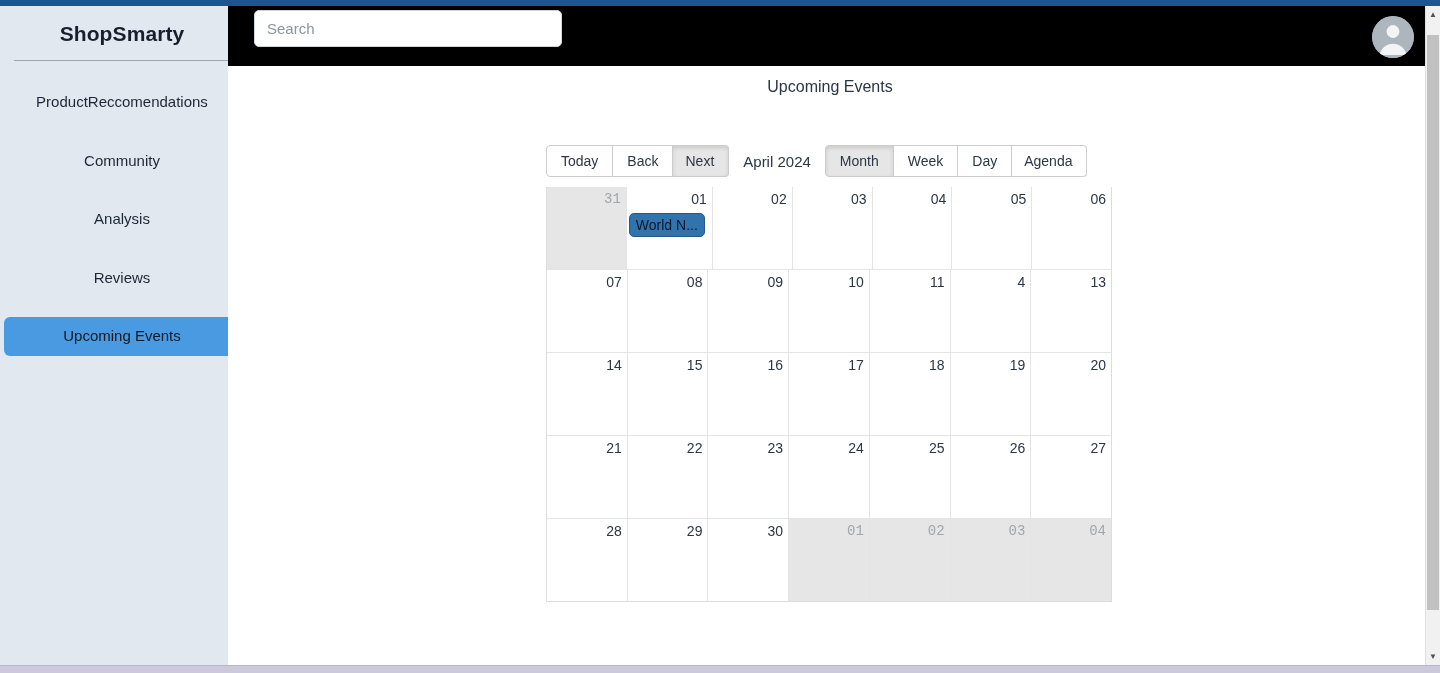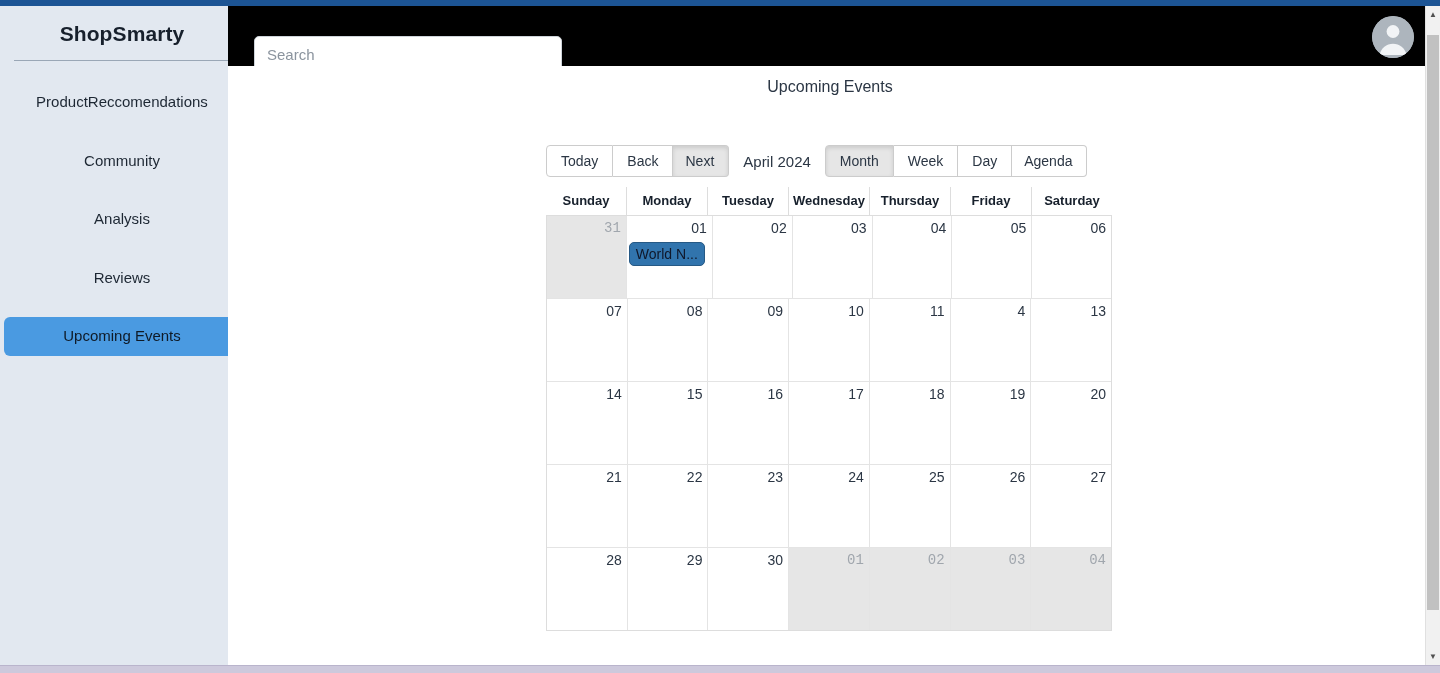--- a/index.html
+++ b/index.html
@@ -77,21 +77,21 @@
     top: 6px;
     left: 228px;
     width: 1204px;
     height: 60px;
     background: #000000;
     box-sizing: border-box;
   }
   .search-input {
     position: absolute;
     left: 26px;
-    top: 30px;
+    top: 4px;
     width: 308px;
     height: 37px;
     border: 1px solid #ced4da;
     border-radius: 5px;
     background: #ffffff;
     box-sizing: border-box;
     padding: 0 12px;
     font-size: 15px;
     color: #212529;
     font-family: "Liberation Sans", sans-serif;
@@ -314,29 +314,20 @@
           </div>
         <div class="cal-label">April 2024</div>
         <div class="btn-group" id="cal-view-group">
             <button class="cal-btn active">Month</button>
             <button class="cal-btn">Week</button>
             <button class="cal-btn">Day</button>
             <button class="cal-btn">Agenda</button>
           </div>
       </div>
 
-      <div class="cal-header-row" id="cal-header-row">
-          <div class="cal-header-cell">Sunday</div>
-          <div class="cal-header-cell">Monday</div>
-          <div class="cal-header-cell">Tuesday</div>
-          <div class="cal-header-cell">Wednesday</div>
-          <div class="cal-header-cell">Thursday</div>
-          <div class="cal-header-cell">Friday</div>
-          <div class="cal-header-cell">Saturday</div>
-        </div>
       <div class="cal-body" id="cal-body">
           <div class="cal-week">
             <div class="cal-day off-range">
               <div class="day-number">31</div>
             </div>
             <div class="cal-day">
               <div class="day-number">01</div>
               <div class="event">World N...</div>
             </div>
             <div class="cal-day">

